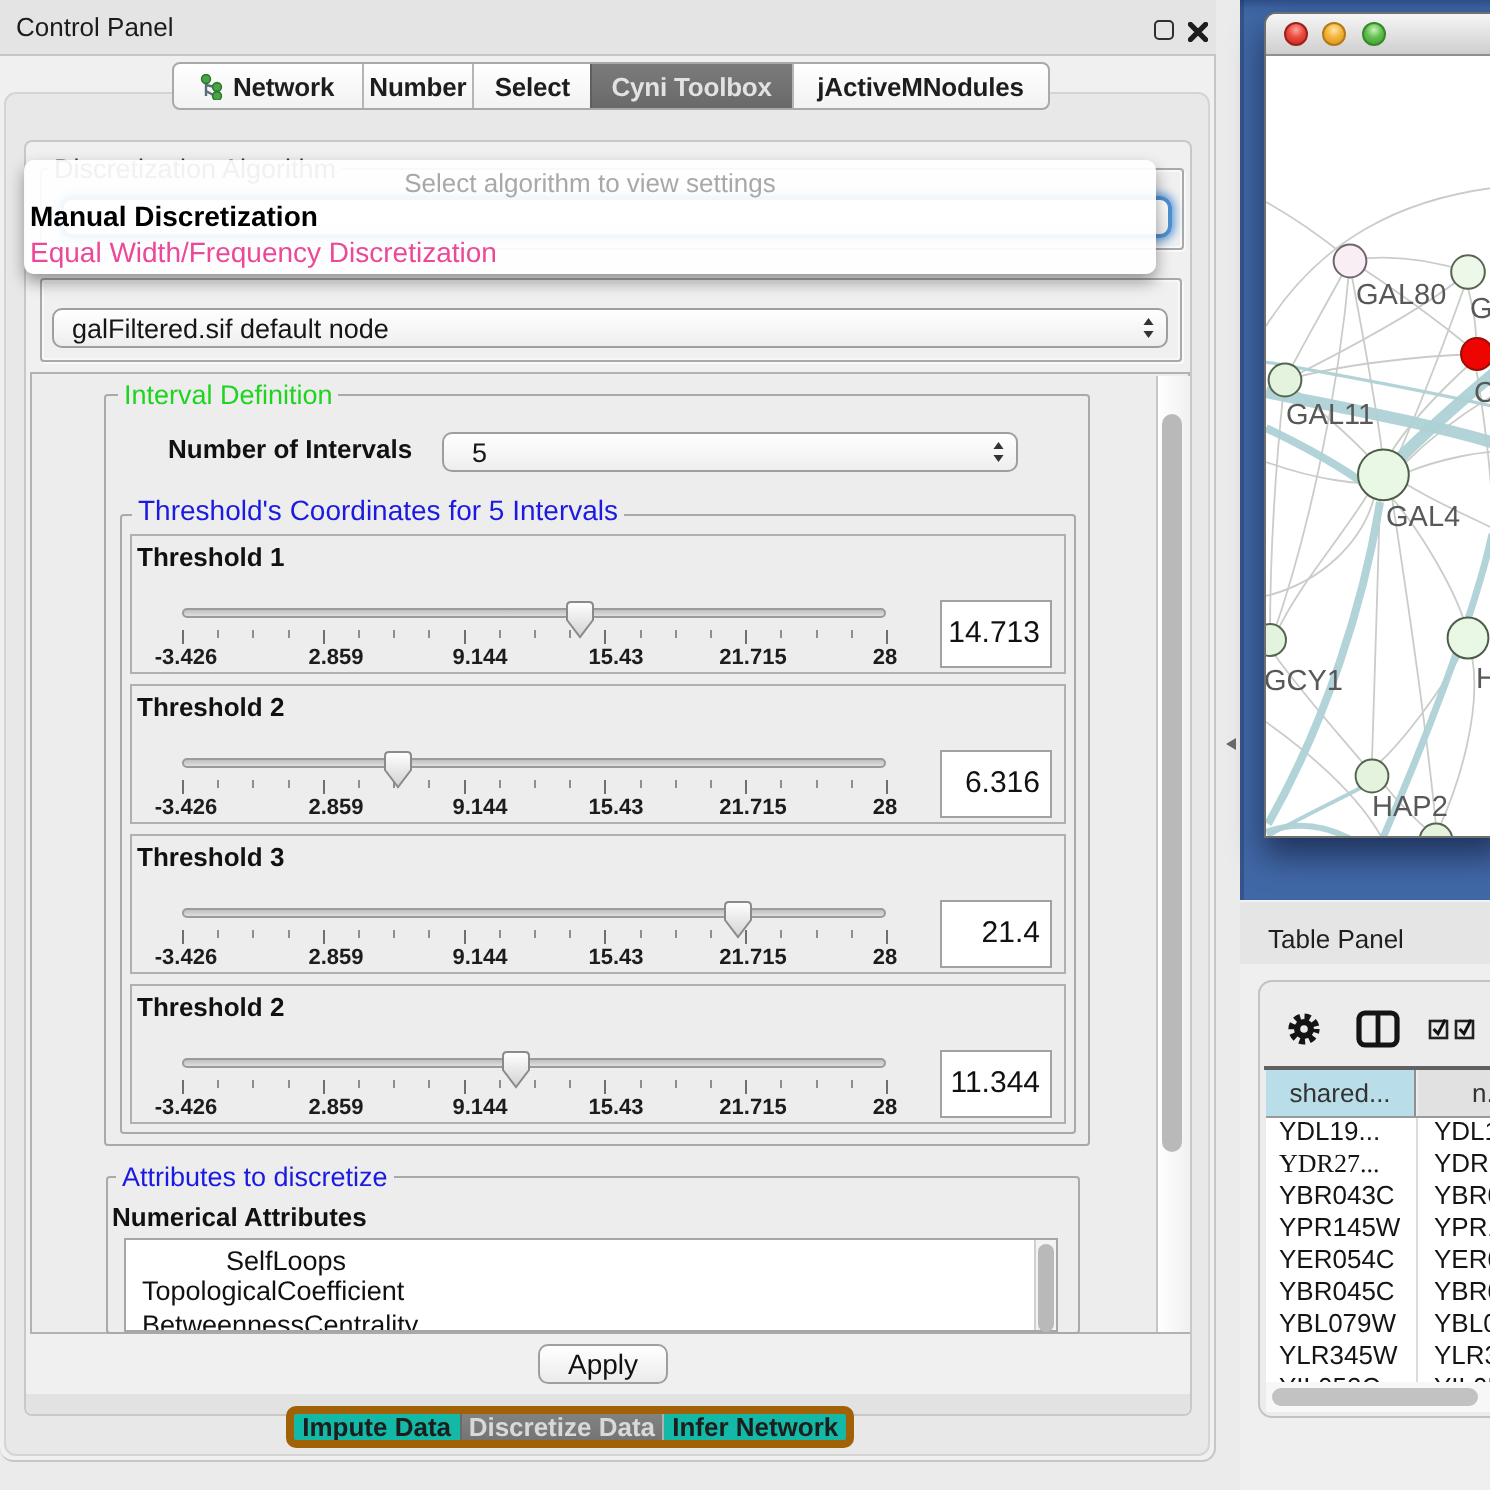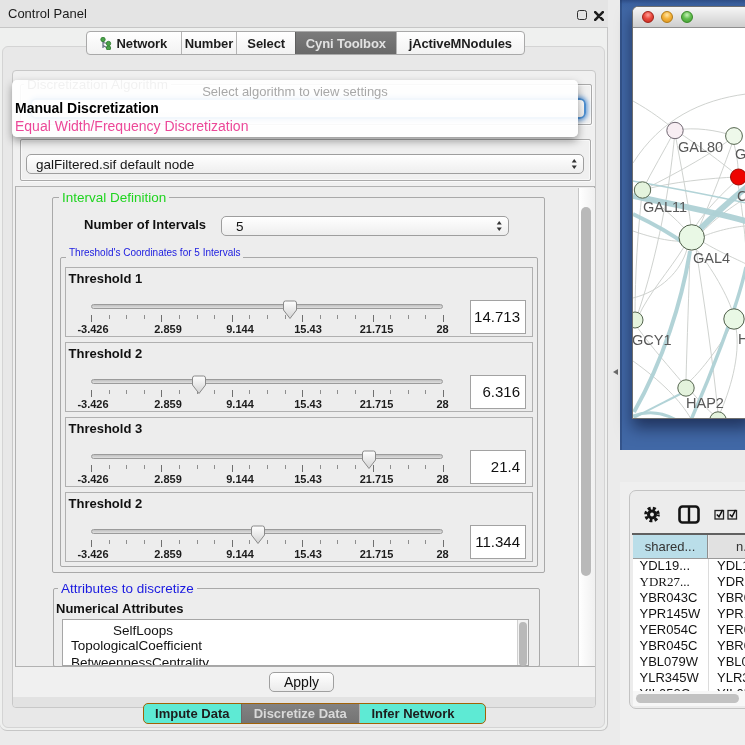--- a/index.html
+++ b/index.html
@@ -72,22 +72,22 @@
 
   
   #attrlist { left:62px; top:619px; width:467px; height:47px; background:#fff; border:1px solid #a6a6a6;
               overflow:hidden; font-size:13.5px; color:#111; }
   #attrlist div { padding-left:8px; height:17.2px; line-height:17.2px; }
 
   #applybtn { left:269px; top:671.5px; width:65px; height:20px; border:1px solid #9f9f9f; border-radius:5px;
               background:linear-gradient(#ffffff,#ebebeb); font-size:14px; color:#111;
               text-align:center; line-height:18px; z-index:6; }
 
-  #btabbar { left:143px; top:703px; width:343px; height:21px; display:flex;
-             background:#5eead4; border:1px solid #a16207; border-radius:5px; z-index:6; overflow:hidden; }
+  #btabbar { left:143px; top:703px; width:284px; height:21px; display:flex;
+             background:#14b8a6; border:4px solid #a16207; border-radius:5px; z-index:6; overflow:hidden; }
   #btabbar .seg { height:100%; display:flex; align-items:center; justify-content:center;
                   font-size:13px; font-weight:600; color:#1d1d1d; border-left:1px solid #b0b0b0; }
   #btabbar .seg:first-child { border-left:none; }
   #btabbar .seg.dark { background:linear-gradient(#828282,#747474); color:#d9d9d9; border-left-color:#6a6a6a; }
 
   
   #bluedesk { left:620px; top:0; width:125px; height:450px;
               background:linear-gradient(180deg,#2f4e87 0,#3c63a2 4px,#4168a6 9px,#4168a6 100%);
               box-shadow:inset 2px 0 0 rgba(30,50,90,.35); }
   #macwin { left:632px; top:6px; width:120px; height:413px; border:1px solid #6f6f6f; border-right:none;
@@ -166,21 +166,21 @@
   <div class="abs" style="left:84px; top:217px; font-size:13px; font-weight:bold; color:#111;">Number of Intervals</div>
   <div class="combo" style="left:221px; top:216px; width:288px; height:20px;">
     <span class="txt" style="left:14px;">5</span>
     <svg class="spin" viewBox="0 0 9 14">
         <path d="M4.5 0 L8 5 L1 5 Z" fill="#333"></path>
         <path d="M4.5 14 L8 9 L1 9 Z" fill="#333"></path>
       </svg>
   </div>
 
   <div class="group" style="left:60px; top:257px; width:478px; height:310px; box-shadow:none;"></div>
-  <div class="gtitle" style="left:66px; top:246.5px; color:#1a1ae0; background:#ededed; font-size:10px;">Threshold's Coordinates for 5 Intervals</div>
+  <div class="gtitle" style="left:66px; top:246.5px; color:#1a1ae0; background:#ededed; font-size:14px;">Threshold's Coordinates for 5 Intervals</div>
 
   <div class="tpanel" style="left:64.5px; top:267px; width:468px; height:70px;">
     <div class="ttl">Threshold 1</div>
     </div>
   <div class="tpanel" style="left:64.5px; top:342px; width:468px; height:70px;">
     <div class="ttl">Threshold 2</div>
     </div>
   <div class="tpanel" style="left:64.5px; top:417px; width:468px; height:70px;">
     <div class="ttl">Threshold 3</div>
     </div>
@@ -354,20 +354,23 @@
           <text x="642" y="211">GAL11</text>
           <text x="692" y="262">GAL4</text>
           <text x="631" y="344">GCY1</text>
           <text x="737" y="343">H</text>
           <text x="685" y="407">HAP2</text>
         </g>
       </svg>
     </div>
   </div>
 
+  <div class="abs" id="tpstrip">
+      <span>Table Panel</span>
+    </div>
   <div class="abs" id="belowstrip"></div>
   <div class="abs" id="tablebox"></div>
 
   <svg class="abs" style="left:644px; top:506px;" width="16" height="17" viewBox="0 0 16 17">
     <circle cx="8" cy="8.5" r="5" fill="#141414"></circle>
     <circle cx="8" cy="8.5" r="6.2" fill="none" stroke="#141414" stroke-width="3.2" stroke-dasharray="2.9 2.15" stroke-dashoffset="1"></circle>
     <circle cx="8" cy="8.5" r="1.9" fill="#ececec"></circle>
   </svg>
   <svg class="abs" style="left:678px; top:505px;" width="22" height="19" viewBox="0 0 22 19">
     <rect x="1.5" y="1.5" width="19" height="16" rx="3" fill="none" stroke="#141414" stroke-width="2.6"></rect>

